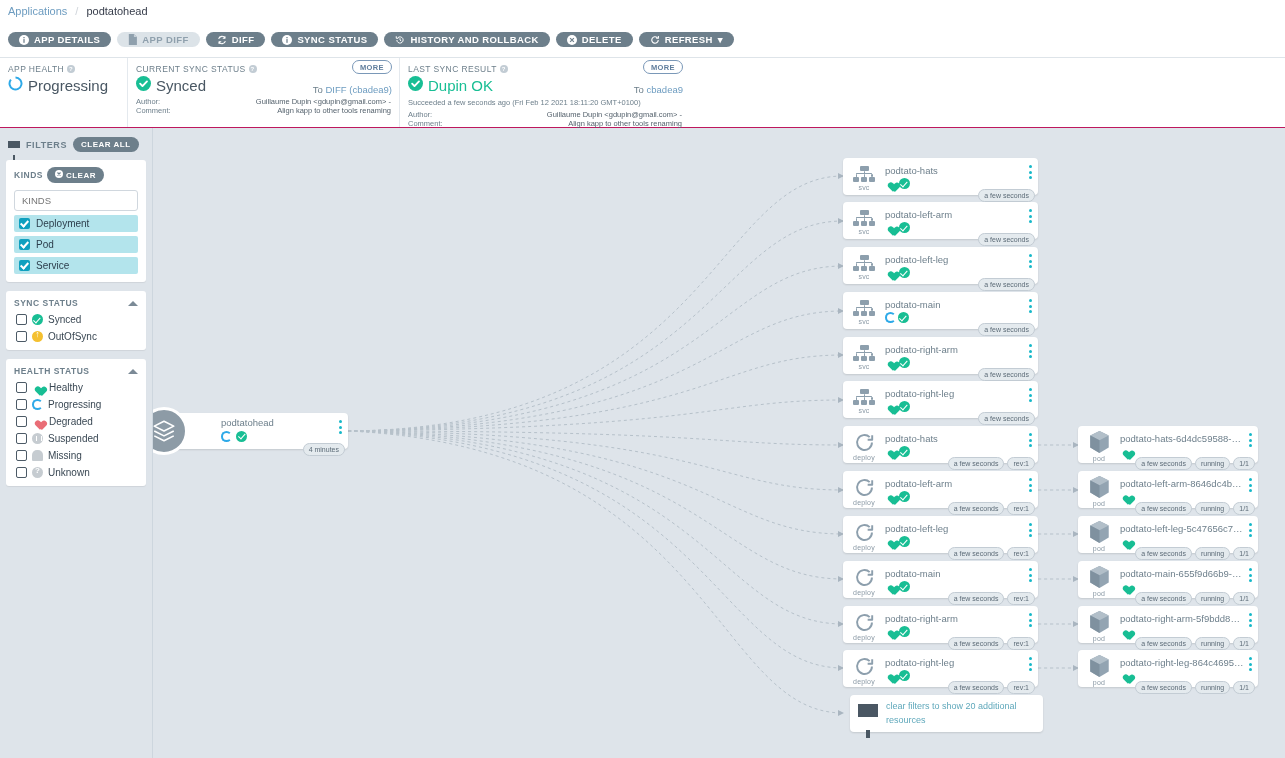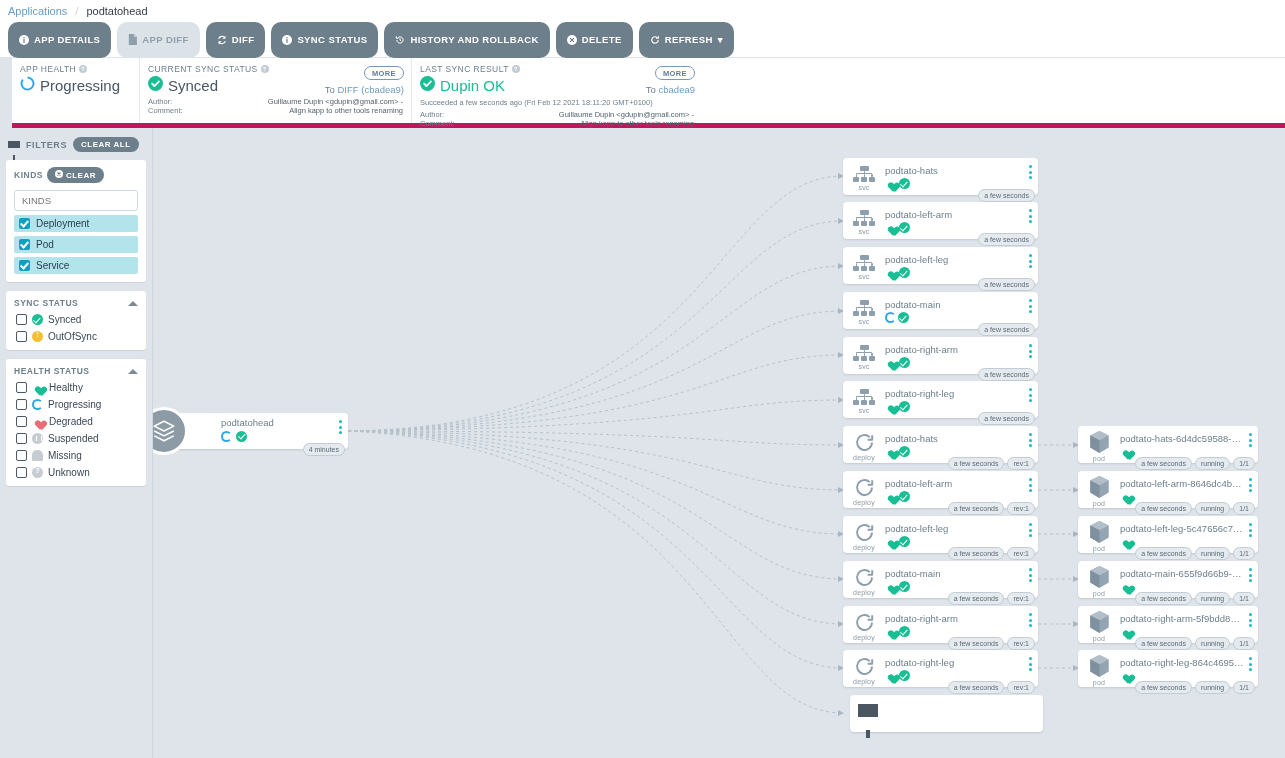--- a/index.html
+++ b/index.html
@@ -33,43 +33,42 @@
     border-bottom: 1px solid #dee4e9;
     display: flex;
     align-items: center;
     padding: 0 8px;
     gap: 6px;
   }
   .tbtn {
     display: inline-flex;
     align-items: center;
     gap: 5px;
-    height: 36px;
+    height: 15px;
     padding: 0 11px;
     border-radius: 10px;
     background: #6d7f8b;
     color: #fff;
     font-size: 9.5px;
     font-weight: bold;
     letter-spacing: .4px;
     cursor: pointer;
     white-space: nowrap;
     border: none;
     font-family: "Liberation Sans", sans-serif;
   }
   .tbtn.disabled { background: #dce3e8; color: #8fa0ad; }
   .tbtn .gi { display:inline-flex; }
 
   
   #status-strip {
     height: 70px;
     background: #fff;
     display: flex;
-    border-bottom: 5px solid #be185d;
-    margin-left: 12px;
+    border-bottom: 1px solid #be185d;
   }
   .status-pane { padding: 6px 8px 0 8px; position: relative; }
   .pane-health { width: 128px; border-right: 1px solid #e4e9ee; }
   .pane-sync   { width: 272px; border-right: 1px solid #e4e9ee; }
   .pane-result { width: 290px; }
   .pane-label {
     font-size: 8.5px; color: #6d7f8b; letter-spacing: .4px;
     text-transform: uppercase; display:flex; align-items:center; gap:3px;
   }
   .help-dot {
@@ -77,21 +76,21 @@
     background: #c2ccd4; color: #fff; font-size: 6px;
     display: inline-flex; align-items: center; justify-content: center;
     font-weight: bold; line-height: 1;
   }
   .pane-value {
     display: flex; align-items: center; gap: 5px;
     font-size: 15px; color: #495763; margin-top: 2px;
   }
   .pane-value.ok-text { color: #18be94; }
   .more-btn {
-    position: absolute; top: 8px; right: 7px;
+    position: absolute; top: 2px; right: 7px;
     border: 1px solid #7a98b8; color: #5f7d9c;
     border-radius: 9px; font-size: 7.5px; font-weight: bold;
     padding: 1.5px 7px; letter-spacing: .4px; cursor: pointer;
     background: #fff;
   }
   .to-rev {
     position: absolute; right: 7px; top: 26px;
     font-size: 9.5px; color: #6d7f8b;
   }
   .to-rev a { color: #6d9cc0; text-decoration: none; cursor: pointer; }
@@ -1195,16 +1194,17 @@
         <div class="tagrow">
           <span class="tag">a few seconds</span>
           <span class="tag">running</span>
           <span class="tag">1/1</span>
         </div>
       </div>
     </div>
 
     <div id="filter-note">
       <span class="fnl"></span>
+      <span class="fntext">clear filters to show 20 additional resources</span>
     </div>
 
   </div>
 </div>
 
 </body></html>

